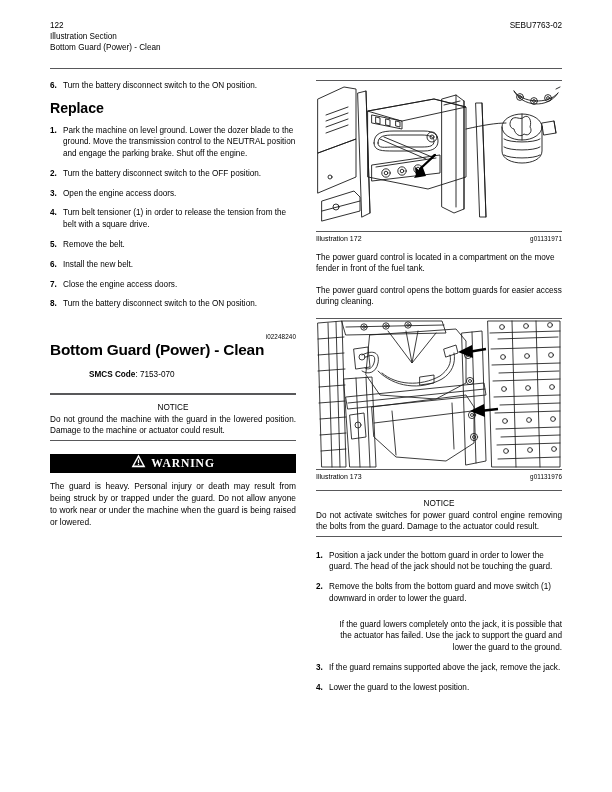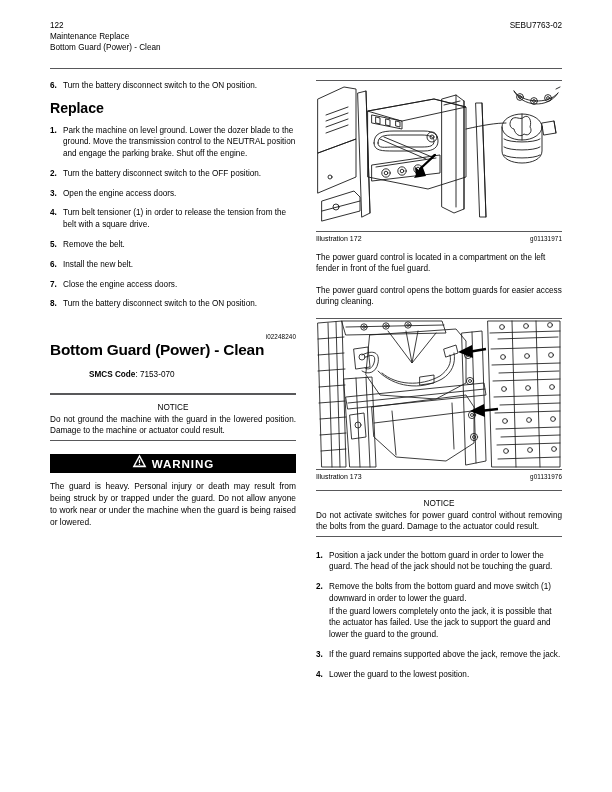--- a/index.html
+++ b/index.html
@@ -65,21 +65,21 @@
     font-size: 8.2px;
     line-height: 11.4px;
     margin-bottom: 8.5px;
   }
   .step-num {
     font-weight: bold;
     width: 13px;
     flex: 0 0 13px;
   }
   .step-body { flex: 1; }
-  .step-para { margin-top: 2px; }
+  .step-para { margin-top: 15px; text-align: right; }
 
   
   h2.section-head {
     font-size: 14.2px;
     font-weight: bold;
     margin: 0 0 9px 0;
     letter-spacing: -0.1px;
   }
   h1.topic-head {
     font-size: 15.4px;
@@ -131,20 +131,21 @@
     display: flex;
     align-items: center;
     justify-content: center;
     gap: 5px;
   }
   .warning-bar .w-label {
     color: #ffffff;
     font-size: 11.6px;
     font-weight: bold;
     letter-spacing: 0.9px;
+    font-family: Liberation Serif, serif;
   }
   .warning-text {
     font-size: 8.4px;
     line-height: 12px;
     font-weight: normal;
     text-align: justify;
     margin-top: 7px;
   }
 
   
@@ -184,21 +185,21 @@
 </style>
 </head>
 <body>
 
 <div class="page">
 
   <div class="header">
     <div class="header-row">
       <div class="header-left">
         <div>122</div>
-        <div>Maintenance Replace</div>
+        <div>Illustration Section</div>
         <div>Bottom Guard (Power) - Clean</div>
       </div>
       <div class="header-right">SEBU7763-02</div>
     </div>
   </div>
   <div class="header-rule"></div>
 
   <div class="col col-left">
 
     <div class="step">
@@ -355,21 +356,21 @@
           </g>
         </svg>
       </div>
       <div class="illus-rule"></div>
       <div class="illus-caption">
         <span class="illus-name">Illustration 172</span>
         <span class="illus-code">g01131971</span>
       </div>
     </div>
 
-    <p class="body-para">The power guard control is located in a compartment on the left fender in front of the fuel guard.</p>
+    <p class="body-para">The power guard control is located in a compartment on the move fender in front of the fuel tank.</p>
     <p class="body-para">The power guard control opens the bottom guards for easier access during cleaning.</p>
 
     <div class="illus-block">
       <div class="illus-rule"></div>
       <div class="illus-frame">
         <svg width="246" height="150" viewBox="0 0 246 150">
           <g fill="none" stroke="#1a1a1a" stroke-width="0.85" stroke-linejoin="round" stroke-linecap="round">
 
             <path d="M2 4 L26 2 L30 148 L6 148 Z"></path>
             <path d="M12 4 L16 148 M20 3 L24 148"></path>
@@ -461,21 +462,21 @@
       <div class="illus-rule"></div>
       <div class="illus-caption">
         <span class="illus-name">Illustration 173</span>
         <span class="illus-code">g01131976</span>
       </div>
     </div>
 
     <div class="notice">
       <div class="notice-rule thick"></div>
       <div class="notice-title">NOTICE</div>
-      <div class="notice-body">Do not activate switches for power guard control without removing the bolts from the guard. Damage to the actuator could result.</div>
+      <div class="notice-body">Do not activate switches for power guard control engine removing the bolts from the guard. Damage to the actuator could result.</div>
       <div class="notice-rule"></div>
     </div>
 
     <div class="steps">
       <div class="step">
         <div class="step-num">1.</div>
         <div class="step-body">Position a jack under the bottom guard in order to lower the guard. The head of the jack should not be touching the guard.</div>
       </div>
       <div class="step">
         <div class="step-num">2.</div>

